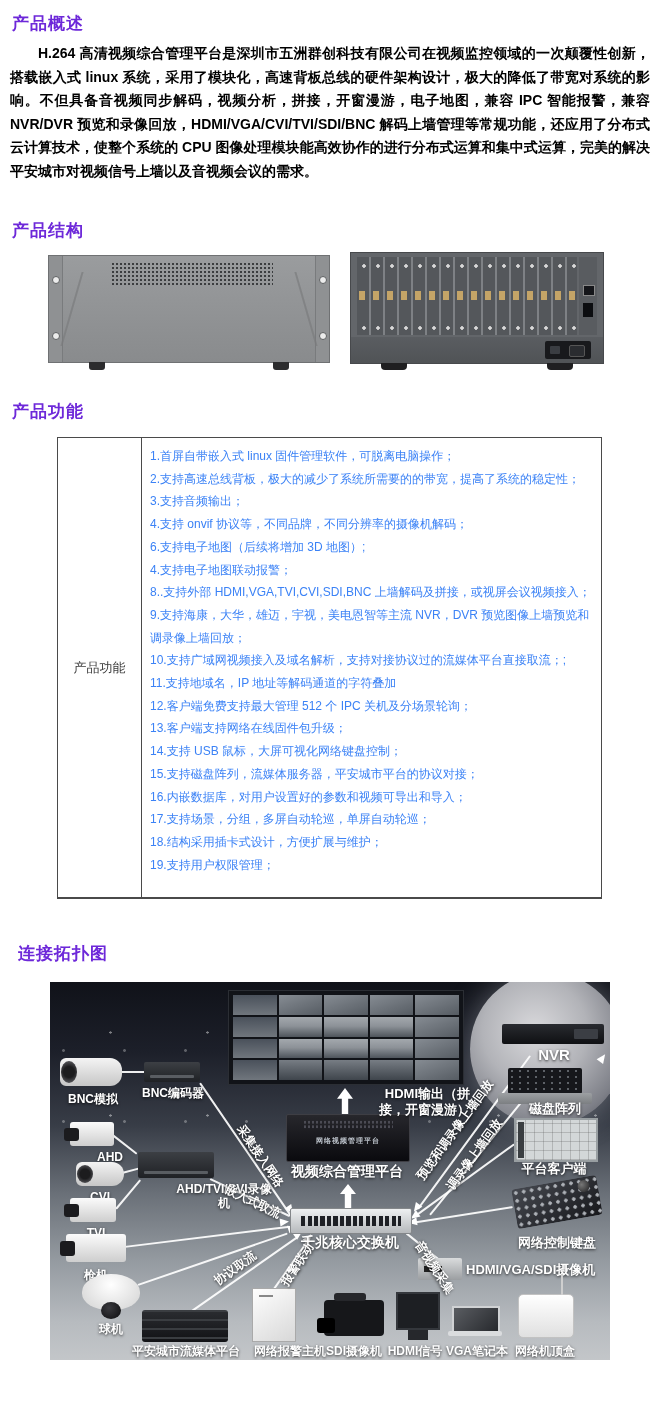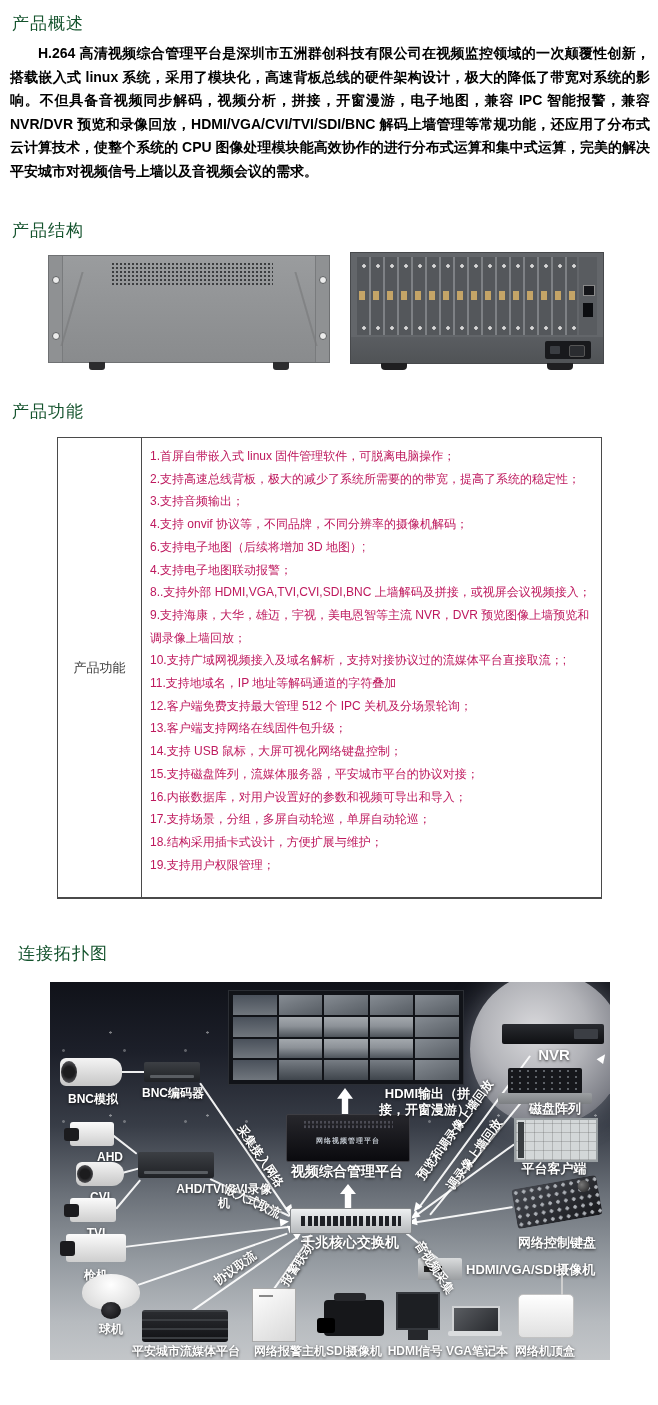--- a/index.html
+++ b/index.html
@@ -1,18 +1,18 @@
 <!DOCTYPE html>
 <html><head>
 <meta charset="utf-8">
 <style>
   html,body{margin:0;padding:0;background:#fff;}
   .page{position:relative;width:658px;height:1405px;background:#fff;overflow:hidden;
         font-family:"Liberation Sans","DejaVu Sans",sans-serif;}
-  .h{position:absolute;font-size:17px;font-weight:normal;color:#14532d;letter-spacing:1px;}
+  .h{position:absolute;font-size:17px;font-weight:bold;color:#6d28d9;letter-spacing:1px;}
   .para{position:absolute;left:10px;top:42px;width:640px;font-size:14px;line-height:23.5px;
         text-align:justify;text-indent:28px;color:#000;font-weight:600;}
 
   
   .front{position:absolute;left:48px;top:255px;width:280px;height:106px;
          background:linear-gradient(180deg,#9a9c9e,#898b8d);border:1px solid #6f7173;}
   .fear{position:absolute;top:0;bottom:0;width:13px;background:#8f9193;}
   .fear.l{left:0;border-right:1px solid #797b7d;}
   .fear.r{right:0;border-left:1px solid #797b7d;}
   .screw{position:absolute;left:3px;width:6px;height:6px;border-radius:50%;
@@ -39,21 +39,21 @@
   .pwr{position:absolute;right:12px;bottom:4px;width:46px;height:18px;background:#18191c;border-radius:2px;}
   .pwr:before{content:"";position:absolute;left:5px;top:5px;width:10px;height:8px;background:#3a3d42;border-radius:1px;}
   .pwr:after{content:"";position:absolute;right:6px;top:4px;width:14px;height:10px;background:#2a2c30;border:1px solid #555;border-radius:2px;}
   .rfoot{position:absolute;bottom:-7px;width:26px;height:7px;background:#1f1f21;border-radius:0 0 4px 4px;}
 
   
   .ftable{position:absolute;left:57px;top:437px;width:545px;height:462px;box-sizing:border-box;
           border:1px solid #4a4a4a;border-bottom-width:2px;display:flex;background:#fff;}
   .fcell-label{width:83px;border-right:1px solid #4a4a4a;display:flex;align-items:center;
                justify-content:center;font-size:13px;color:#3d3d3d;}
-  .fcell-body{flex:1;padding:7px 4px 0 8px;font-size:12px;color:#be185d;overflow:hidden;}
+  .fcell-body{flex:1;padding:7px 4px 0 8px;font-size:12px;color:#3b82f6;overflow:hidden;}
   .fitem{line-height:22.7px;}
 
   
   .diagram{position:absolute;left:50px;top:982px;width:560px;height:378px;overflow:hidden;
            background:linear-gradient(180deg,#101219 0%,#1c1f29 18%,#383d47 38%,#6a7078 56%,#959ba1 74%,#b7bbbf 90%,#c3c6c9 100%);}
   .stars{position:absolute;left:0;top:0;right:0;height:190px;opacity:.55;
          background-image:radial-gradient(#ffffffcc 1px,transparent 1.6px),radial-gradient(#ffffff88 1px,transparent 1.6px);
          background-size:97px 83px,61px 71px;background-position:12px 9px,44px 33px;}
   .moon{position:absolute;left:420px;top:-10px;width:154px;height:154px;border-radius:50%;
         background:radial-gradient(circle at 42% 38%,#d9d9dc 0%,#b2b3b8 40%,#7e8088 72%,#4a4c55 95%);

